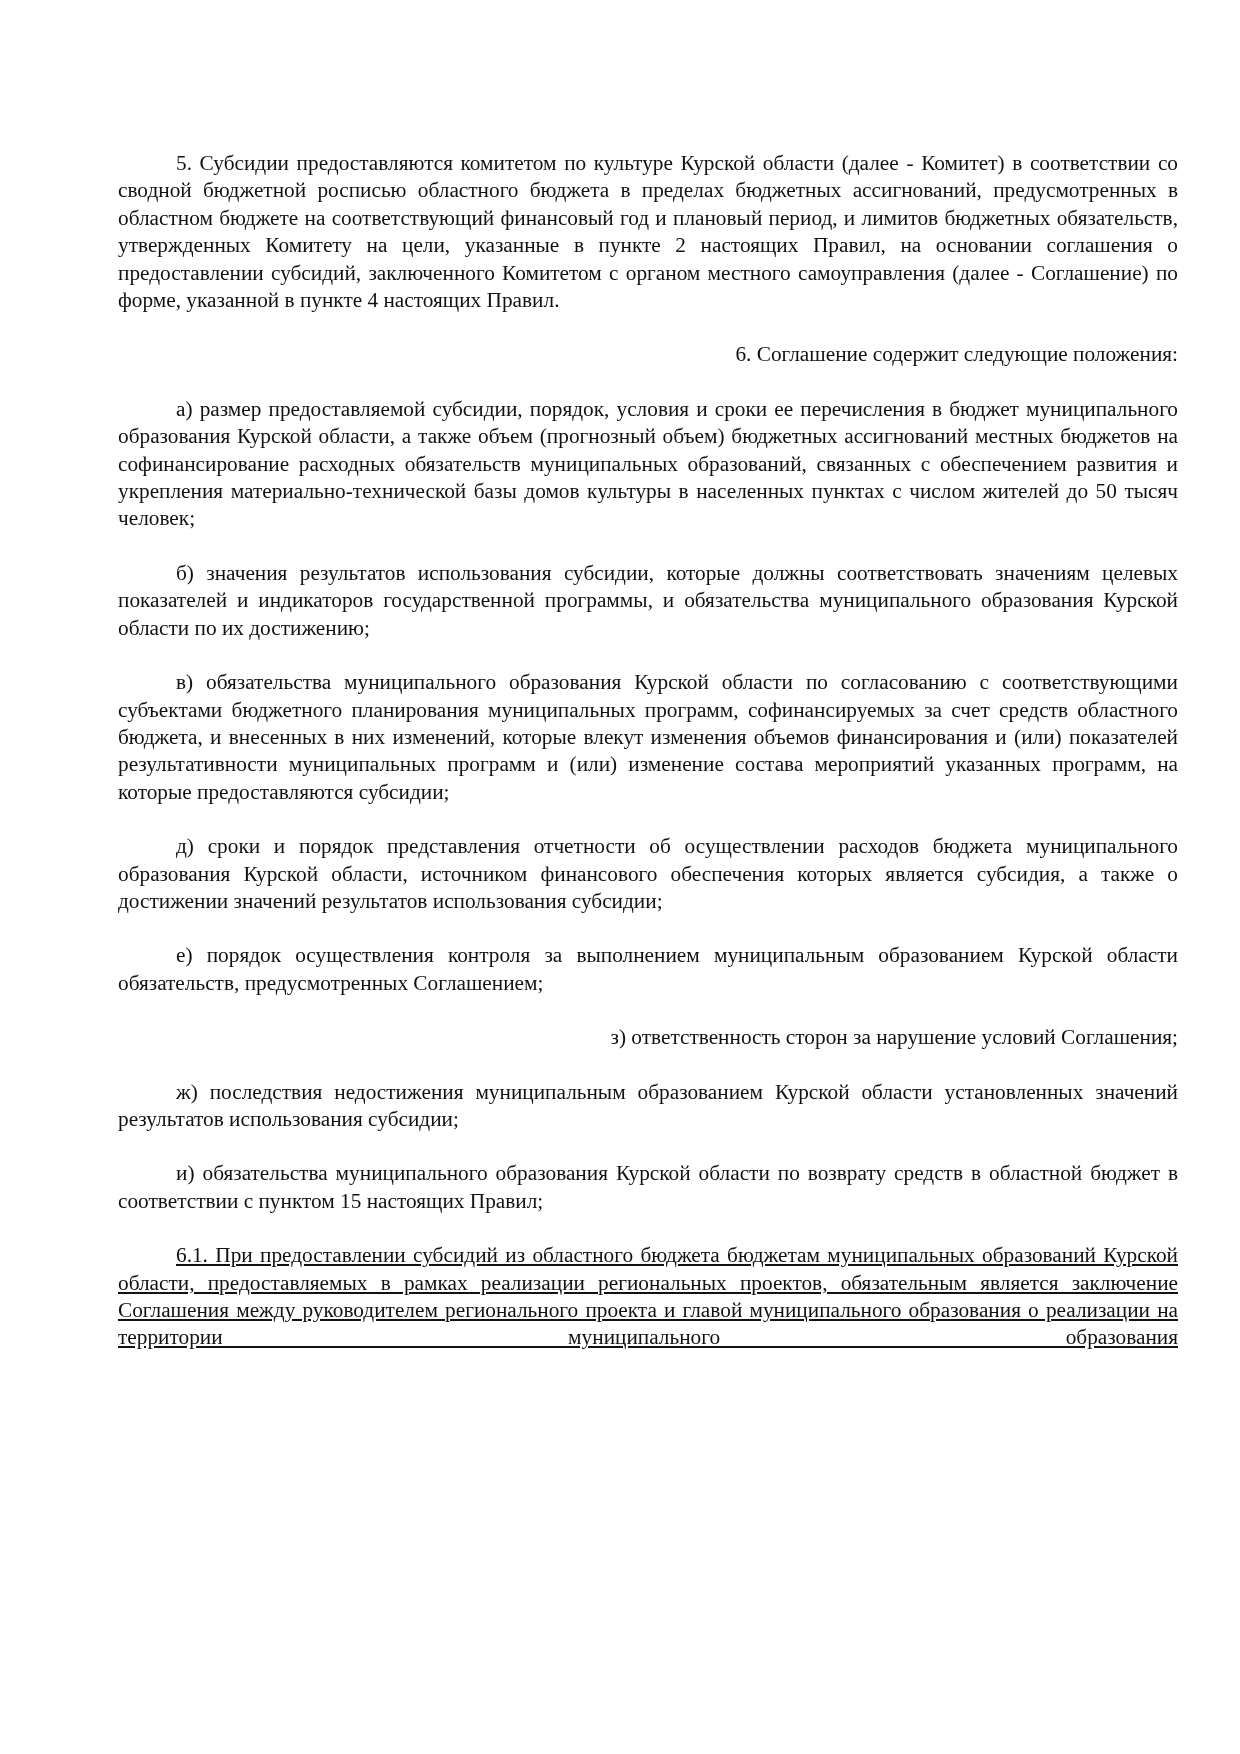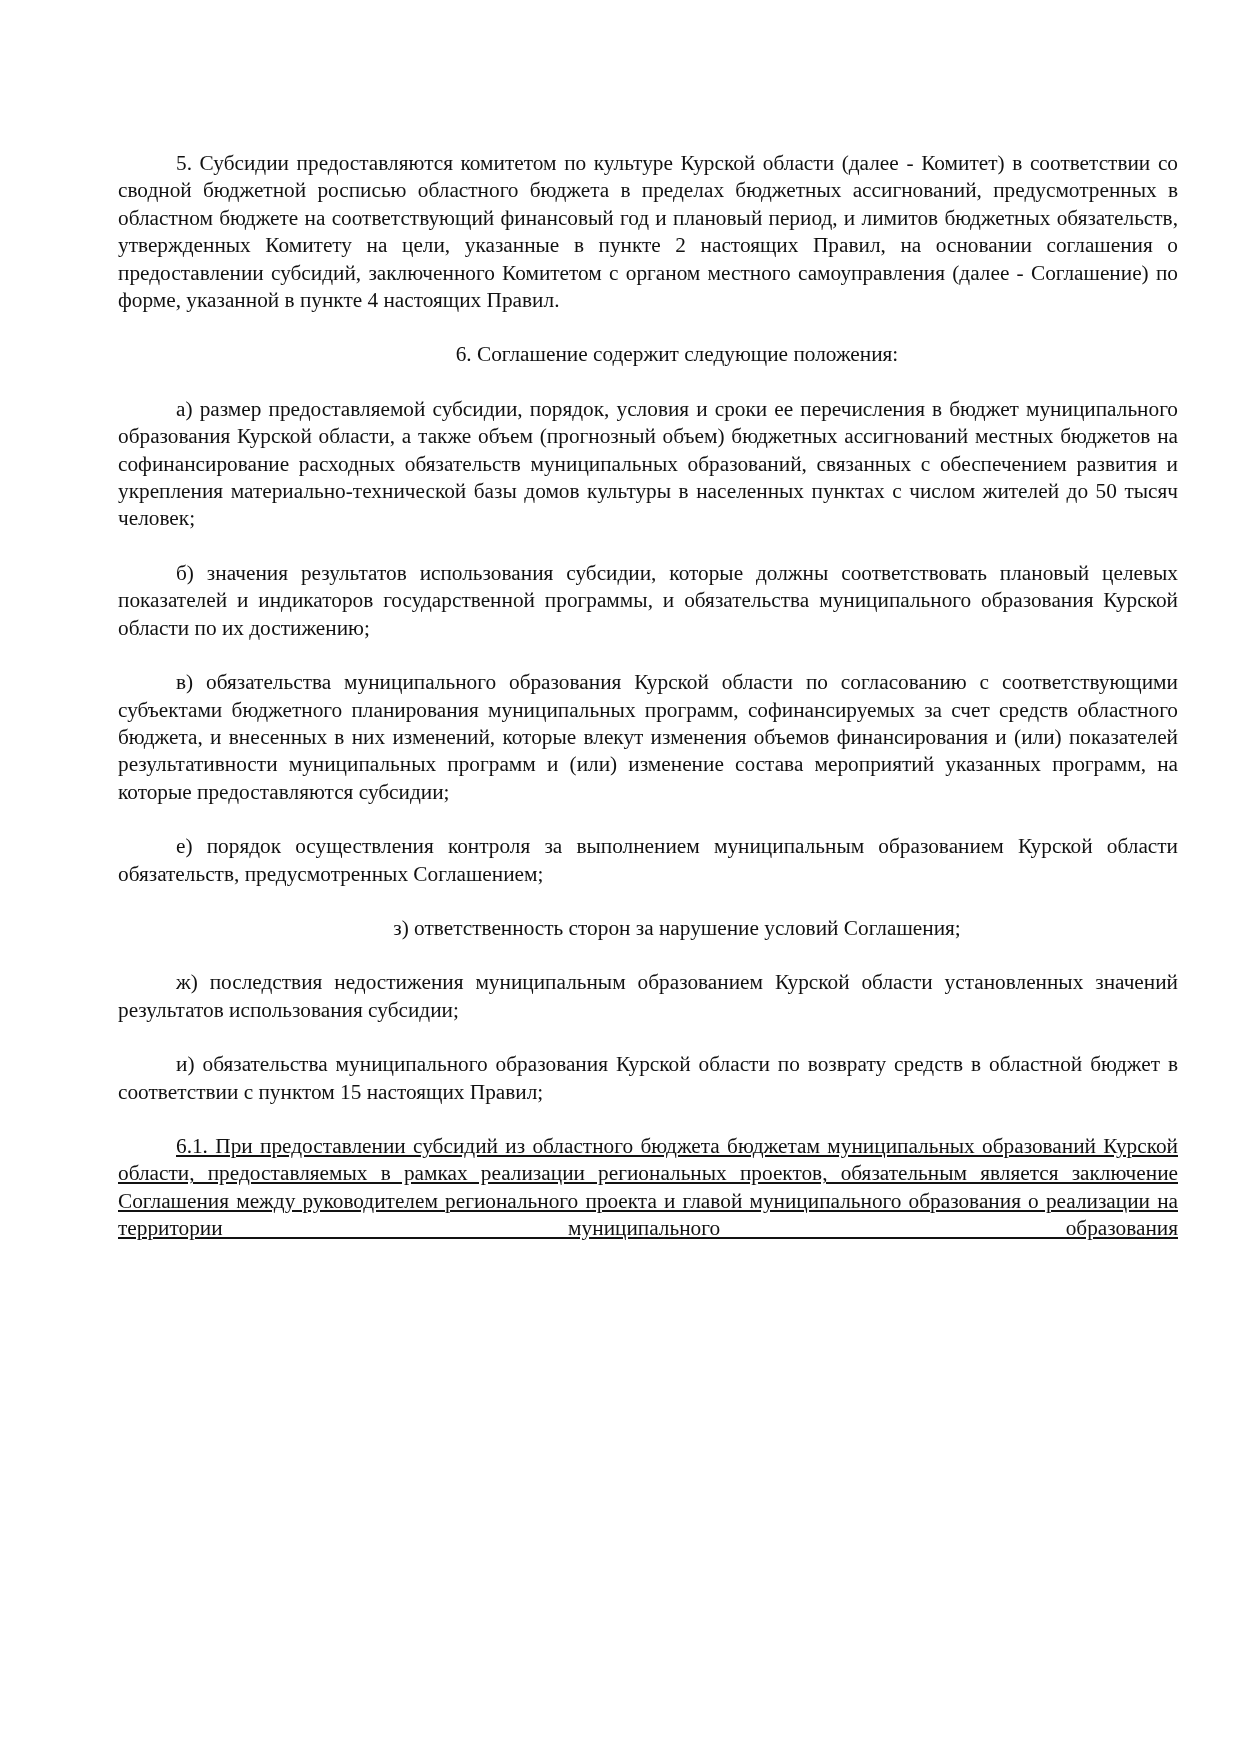--- a/index.html
+++ b/index.html
@@ -23,30 +23,31 @@
       line-height: 27.4px;
       color: #111111;
     }
     .para {
       margin: 0 0 27px 0;
       text-align: justify;
       text-indent: 58px;
       hyphens: none;
     }
     .para.single {
-      text-align: center;
+      text-align: right;
     }
   </style>
 </head>
 <body>
 
 <div class="page">
   <p class="para">5. Субсидии предоставляются комитетом по культуре Курской области (далее - Комитет) в соответствии со сводной бюджетной росписью областного бюджета в пределах бюджетных ассигнований, предусмотренных в областном бюджете на соответствующий финансовый год и плановый период, и лимитов бюджетных обязательств, утвержденных Комитету на цели, указанные в пункте 2 настоящих Правил, на основании соглашения о предоставлении субсидий, заключенного Комитетом с органом местного самоуправления (далее - Соглашение) по форме, указанной в пункте 4 настоящих Правил.</p>
   <p class="para single">6. Соглашение содержит следующие положения:</p>
   <p class="para">а) размер предоставляемой субсидии, порядок, условия и сроки ее перечисления в бюджет муниципального образования Курской области, а также объем (прогнозный объем) бюджетных ассигнований местных бюджетов на софинансирование расходных обязательств муниципальных образований, связанных с обеспечением развития и укрепления материально-технической базы домов культуры в населенных пунктах с числом жителей до 50 тысяч человек;</p>
-  <p class="para">б) значения результатов использования субсидии, которые должны соответствовать плановый целевых показателей и индикаторов государственной программы, и обязательства муниципального образования Курской области по их достижению;</p>
+  <p class="para">б) значения результатов использования субсидии, которые должны соответствовать значениям целевых показателей и индикаторов государственной программы, и обязательства муниципального образования Курской области по их достижению;</p>
   <p class="para">в) обязательства муниципального образования Курской области по согласованию с соответствующими субъектами бюджетного планирования муниципальных программ, софинансируемых за счет средств областного бюджета, и внесенных в них изменений, которые влекут изменения объемов финансирования и (или) показателей результативности муниципальных программ и (или) изменение состава мероприятий указанных программ, на которые предоставляются субсидии;</p>
+  <p class="para">д) сроки и порядок представления отчетности об осуществлении расходов бюджета муниципального образования Курской области, источником финансового обеспечения которых является субсидия, а также о достижении значений результатов использования субсидии;</p>
   <p class="para">е) порядок осуществления контроля за выполнением муниципальным образованием Курской области обязательств, предусмотренных Соглашением;</p>
   <p class="para single">з) ответственность сторон за нарушение условий Соглашения;</p>
   <p class="para">ж) последствия недостижения муниципальным образованием Курской области установленных значений результатов использования субсидии;</p>
   <p class="para">и) обязательства муниципального образования Курской области по возврату средств в областной бюджет в соответствии с пунктом 15 настоящих Правил;</p>
   <p class="para" style="text-align-last: justify; text-decoration: underline;">6.1. При предоставлении субсидий из областного бюджета бюджетам муниципальных образований Курской области, предоставляемых в рамках реализации региональных проектов, обязательным является заключение Соглашения между руководителем регионального проекта и главой муниципального образования о реализации на территории муниципального образования</p>
 </div>
 
 </body></html>

